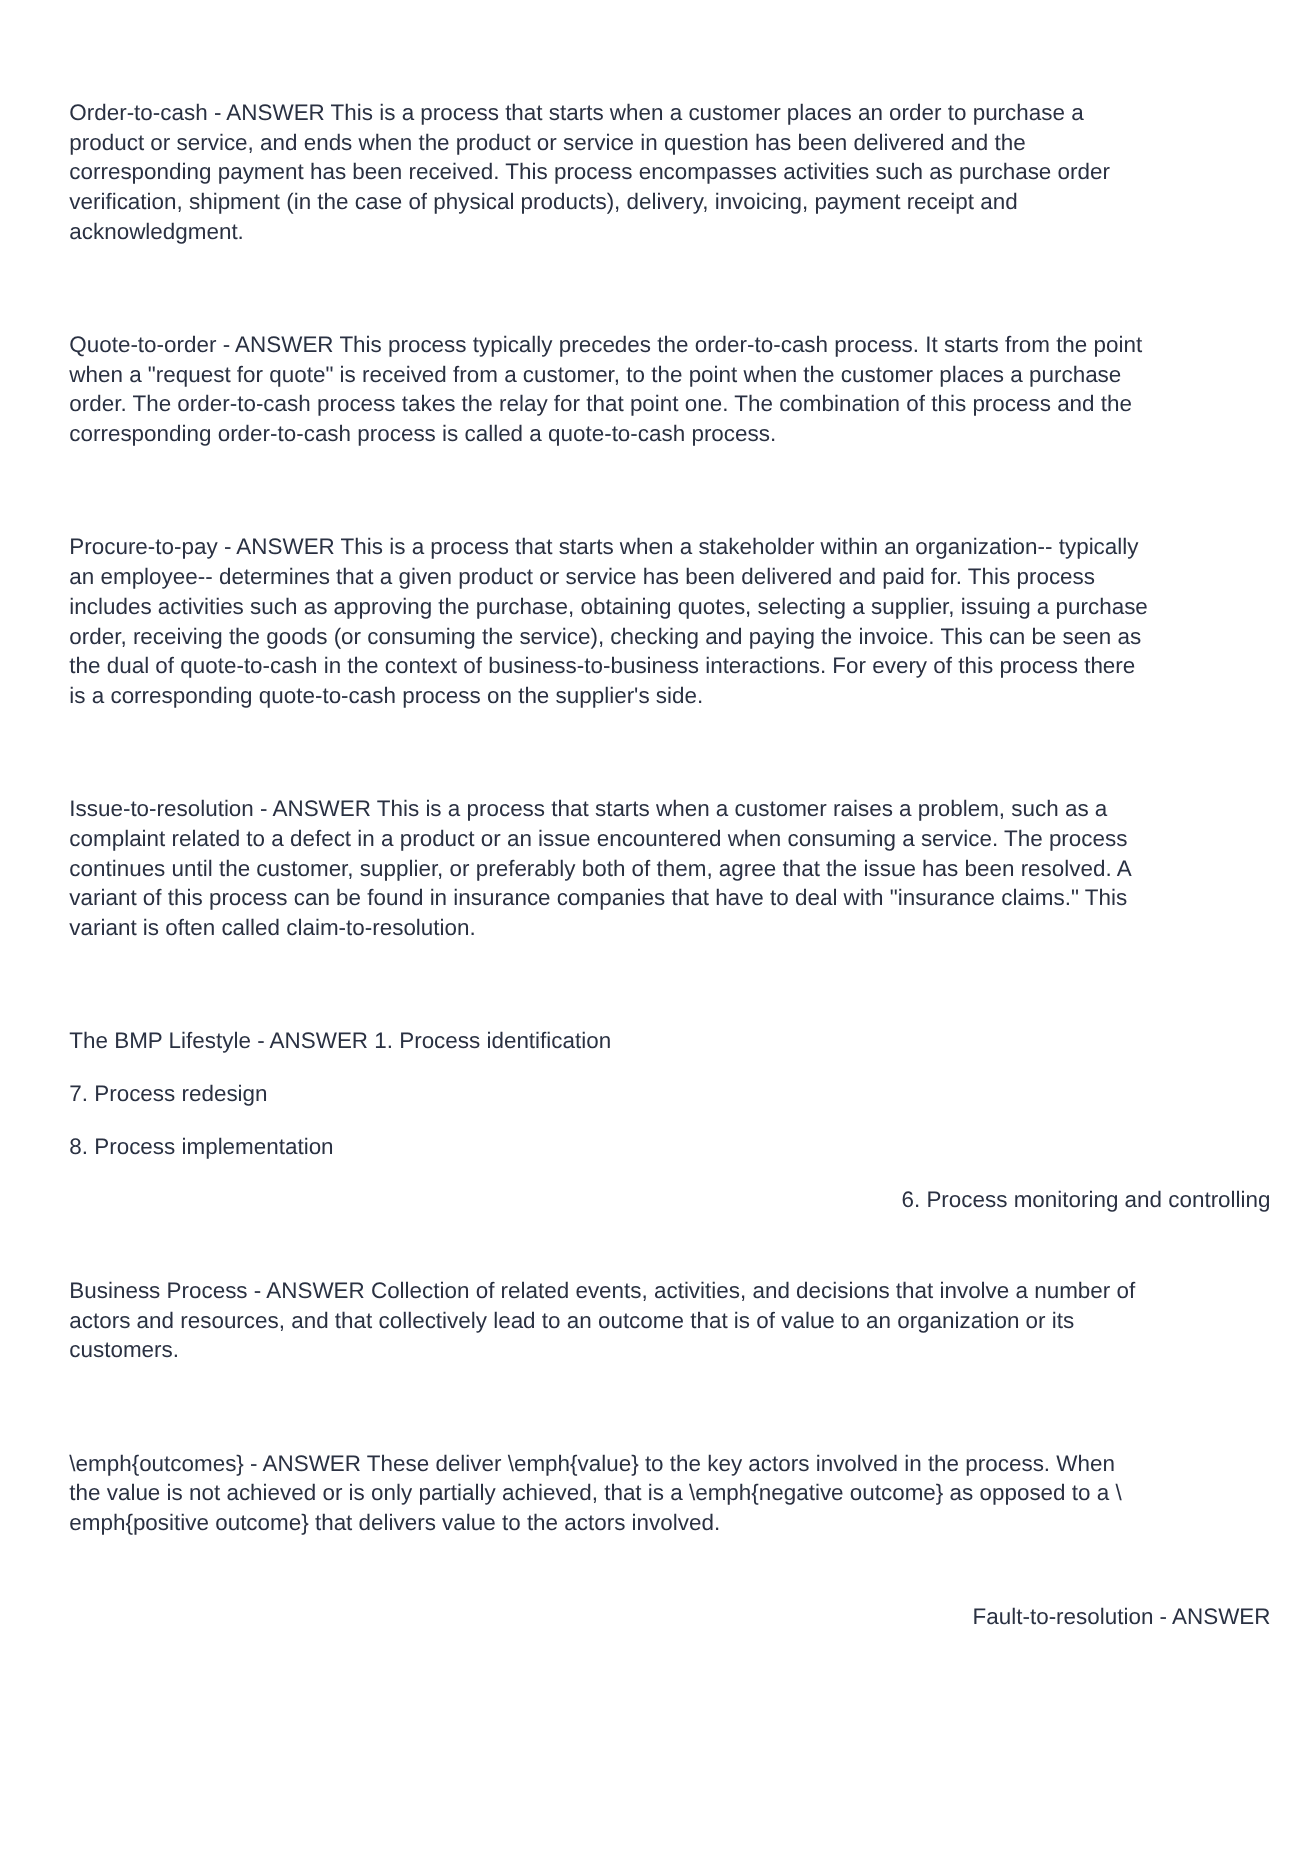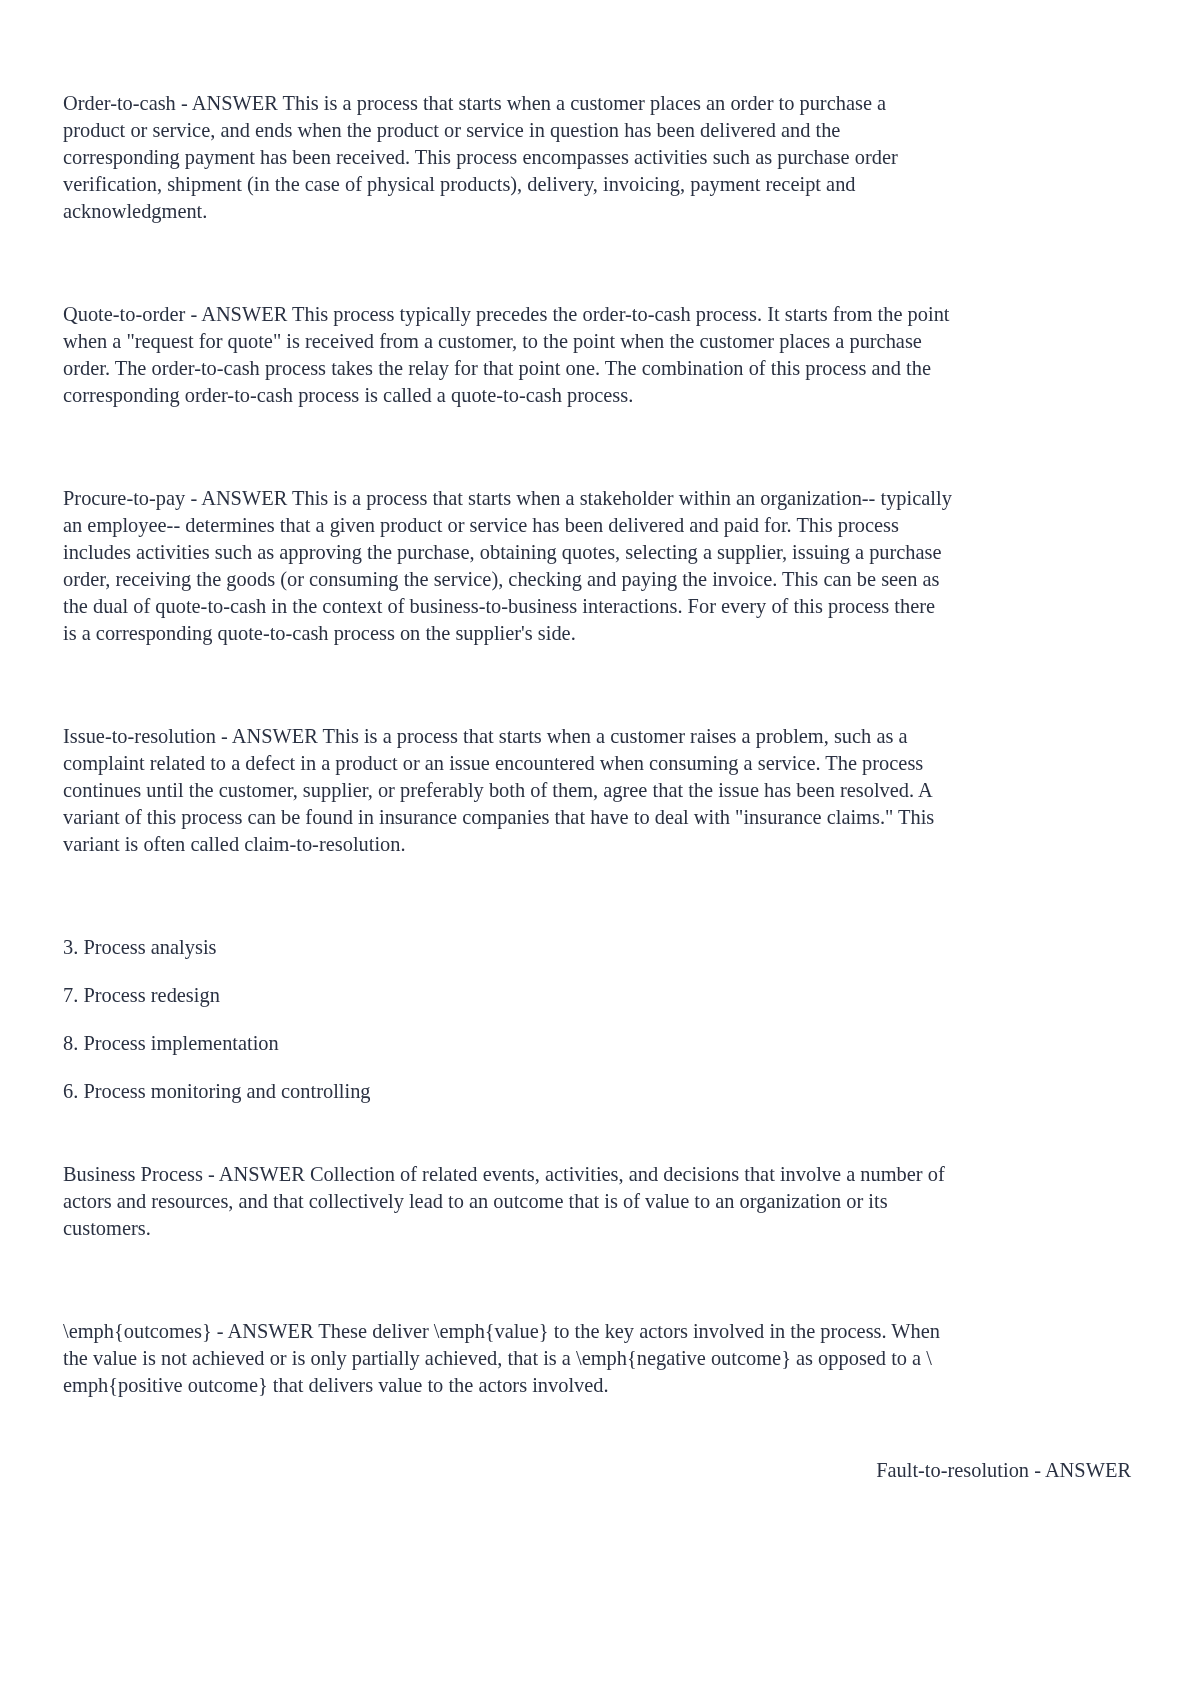--- a/index.html
+++ b/index.html
@@ -9,38 +9,39 @@
   }
   body {
     width: 1191px;
     height: 1684px;
     overflow: hidden;
   }
   .page {
     box-sizing: border-box;
     width: 1191px;
     height: 1684px;
-    padding: 90px 60px 40px 63px;
+    padding: 90px 36px 40px 63px;
     background: #ffffff;
-    font-family: Liberation Serif, serif;
+    font-family: Liberation Sans, sans-serif;
     font-size: 20.4px;
     line-height: 27px;
     color: #2a3142;
   }
   .para {
     margin: 0 0 76px 0;
     white-space: pre;
   }
   .list-line {
     margin: 0 0 21px 0;
     white-space: pre;
   }
   .list-line-last {
     margin: 0 0 56px 0;
     white-space: pre;
+    text-align: right;
   }
   .para-tight {
     margin: 0 0 58px 0;
     white-space: pre;
   }
   .single-line {
     margin: 0;
     white-space: pre;
     text-align: right;
   }
@@ -62,21 +63,21 @@
 an employee-- determines that a given product or service has been delivered and paid for. This process
 includes activities such as approving the purchase, obtaining quotes, selecting a supplier, issuing a purchase
 order, receiving the goods (or consuming the service), checking and paying the invoice. This can be seen as
 the dual of quote-to-cash in the context of business-to-business interactions. For every of this process there
 is a corresponding quote-to-cash process on the supplier's side.</p>
   <p class="para">Issue-to-resolution - ANSWER This is a process that starts when a customer raises a problem, such as a
 complaint related to a defect in a product or an issue encountered when consuming a service. The process
 continues until the customer, supplier, or preferably both of them, agree that the issue has been resolved. A
 variant of this process can be found in insurance companies that have to deal with "insurance claims." This
 variant is often called claim-to-resolution.</p>
-  <p class="list-line">3. Process analysis</p>
+  <p class="list-line">The BMP Lifestyle - ANSWER 1. Process identification</p>
   <p class="list-line">7. Process redesign</p>
   <p class="list-line">8. Process implementation</p>
   <p class="list-line-last">6. Process monitoring and controlling</p>
   <p class="para">Business Process - ANSWER Collection of related events, activities, and decisions that involve a number of
 actors and resources, and that collectively lead to an outcome that is of value to an organization or its
 customers.</p>
   <p class="para-tight">\emph{outcomes} - ANSWER These deliver \emph{value} to the key actors involved in the process. When
 the value is not achieved or is only partially achieved, that is a \emph{negative outcome} as opposed to a \
 emph{positive outcome} that delivers value to the actors involved.</p>
   <p class="single-line">Fault-to-resolution - ANSWER</p>

